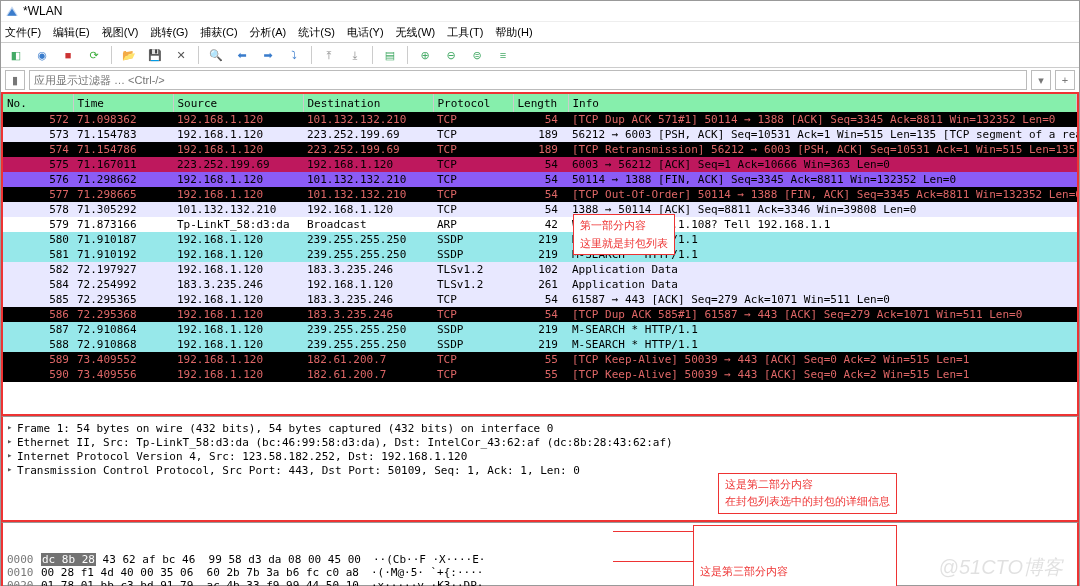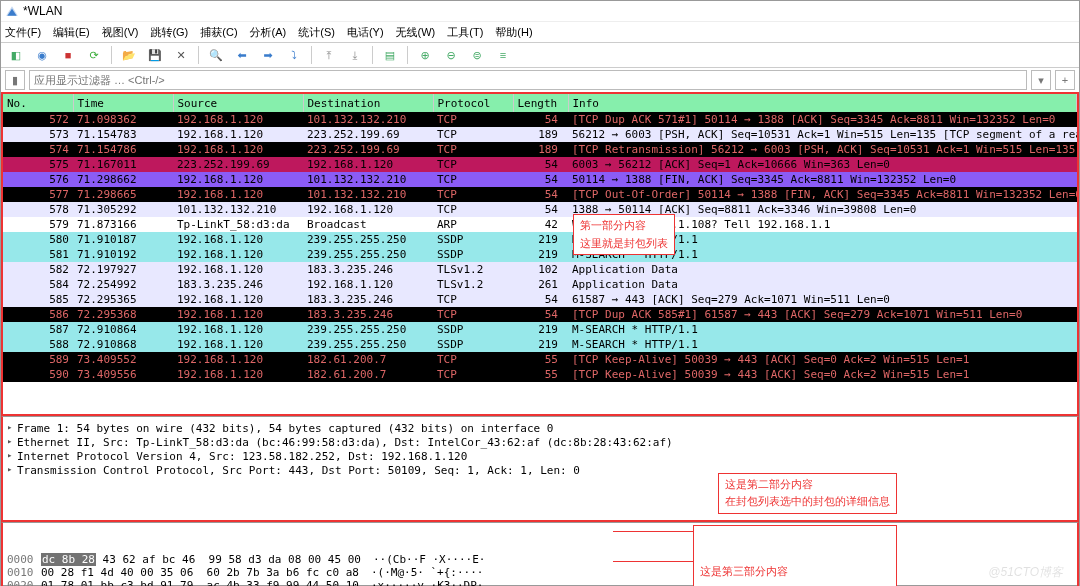--- a/index.html
+++ b/index.html
@@ -21,21 +21,21 @@
   .plist td{padding:0 4px;height:15px;white-space:nowrap;overflow:hidden}
   .panel2{height:95px;border-top:1px solid #999;padding:4px;font-family:Consolas,monospace;font-size:11px;position:relative}
   .panel3{height:72px;border-top:1px solid #999;padding:4px;font-family:Consolas,monospace;font-size:11px;position:relative;white-space:pre}
   .tree-line{padding-left:10px;margin:1px 0}
   .tree-line::before{content:"▸";position:absolute;margin-left:-10px;font-size:9px;color:#555}
   .anno{position:absolute;border:1px solid #e33;color:#e33;background:#fff;font-size:11px;padding:2px 6px}
   .hex-off{color:#777;display:inline-block;width:34px}
   .hex-sel{background:#737373;color:#fff;padding:0 1px}
   .arrow{position:absolute;color:#e33;font-size:14px}
   .asc{display:inline-block;margin-left:12px}
-  .watermark{position:absolute;right:16px;bottom:4px;color:rgba(0,0,0,.12);font-style:italic;font-size:12px;pointer-events:none}
+  .watermark{position:absolute;right:16px;bottom:4px;color:rgba(0,0,0,.12);font-style:italic;font-size:20px;pointer-events:none}
 </style>
 </head>
 <body>
 
 <div class="window">
 
   <div class="titlebar">
     <span class="ico">
       <svg width="14" height="14" viewBox="0 0 24 24">
           <path fill="#3a7ccc" d="M2 20 L12 4 L22 20 Z" opacity=".3"></path>

